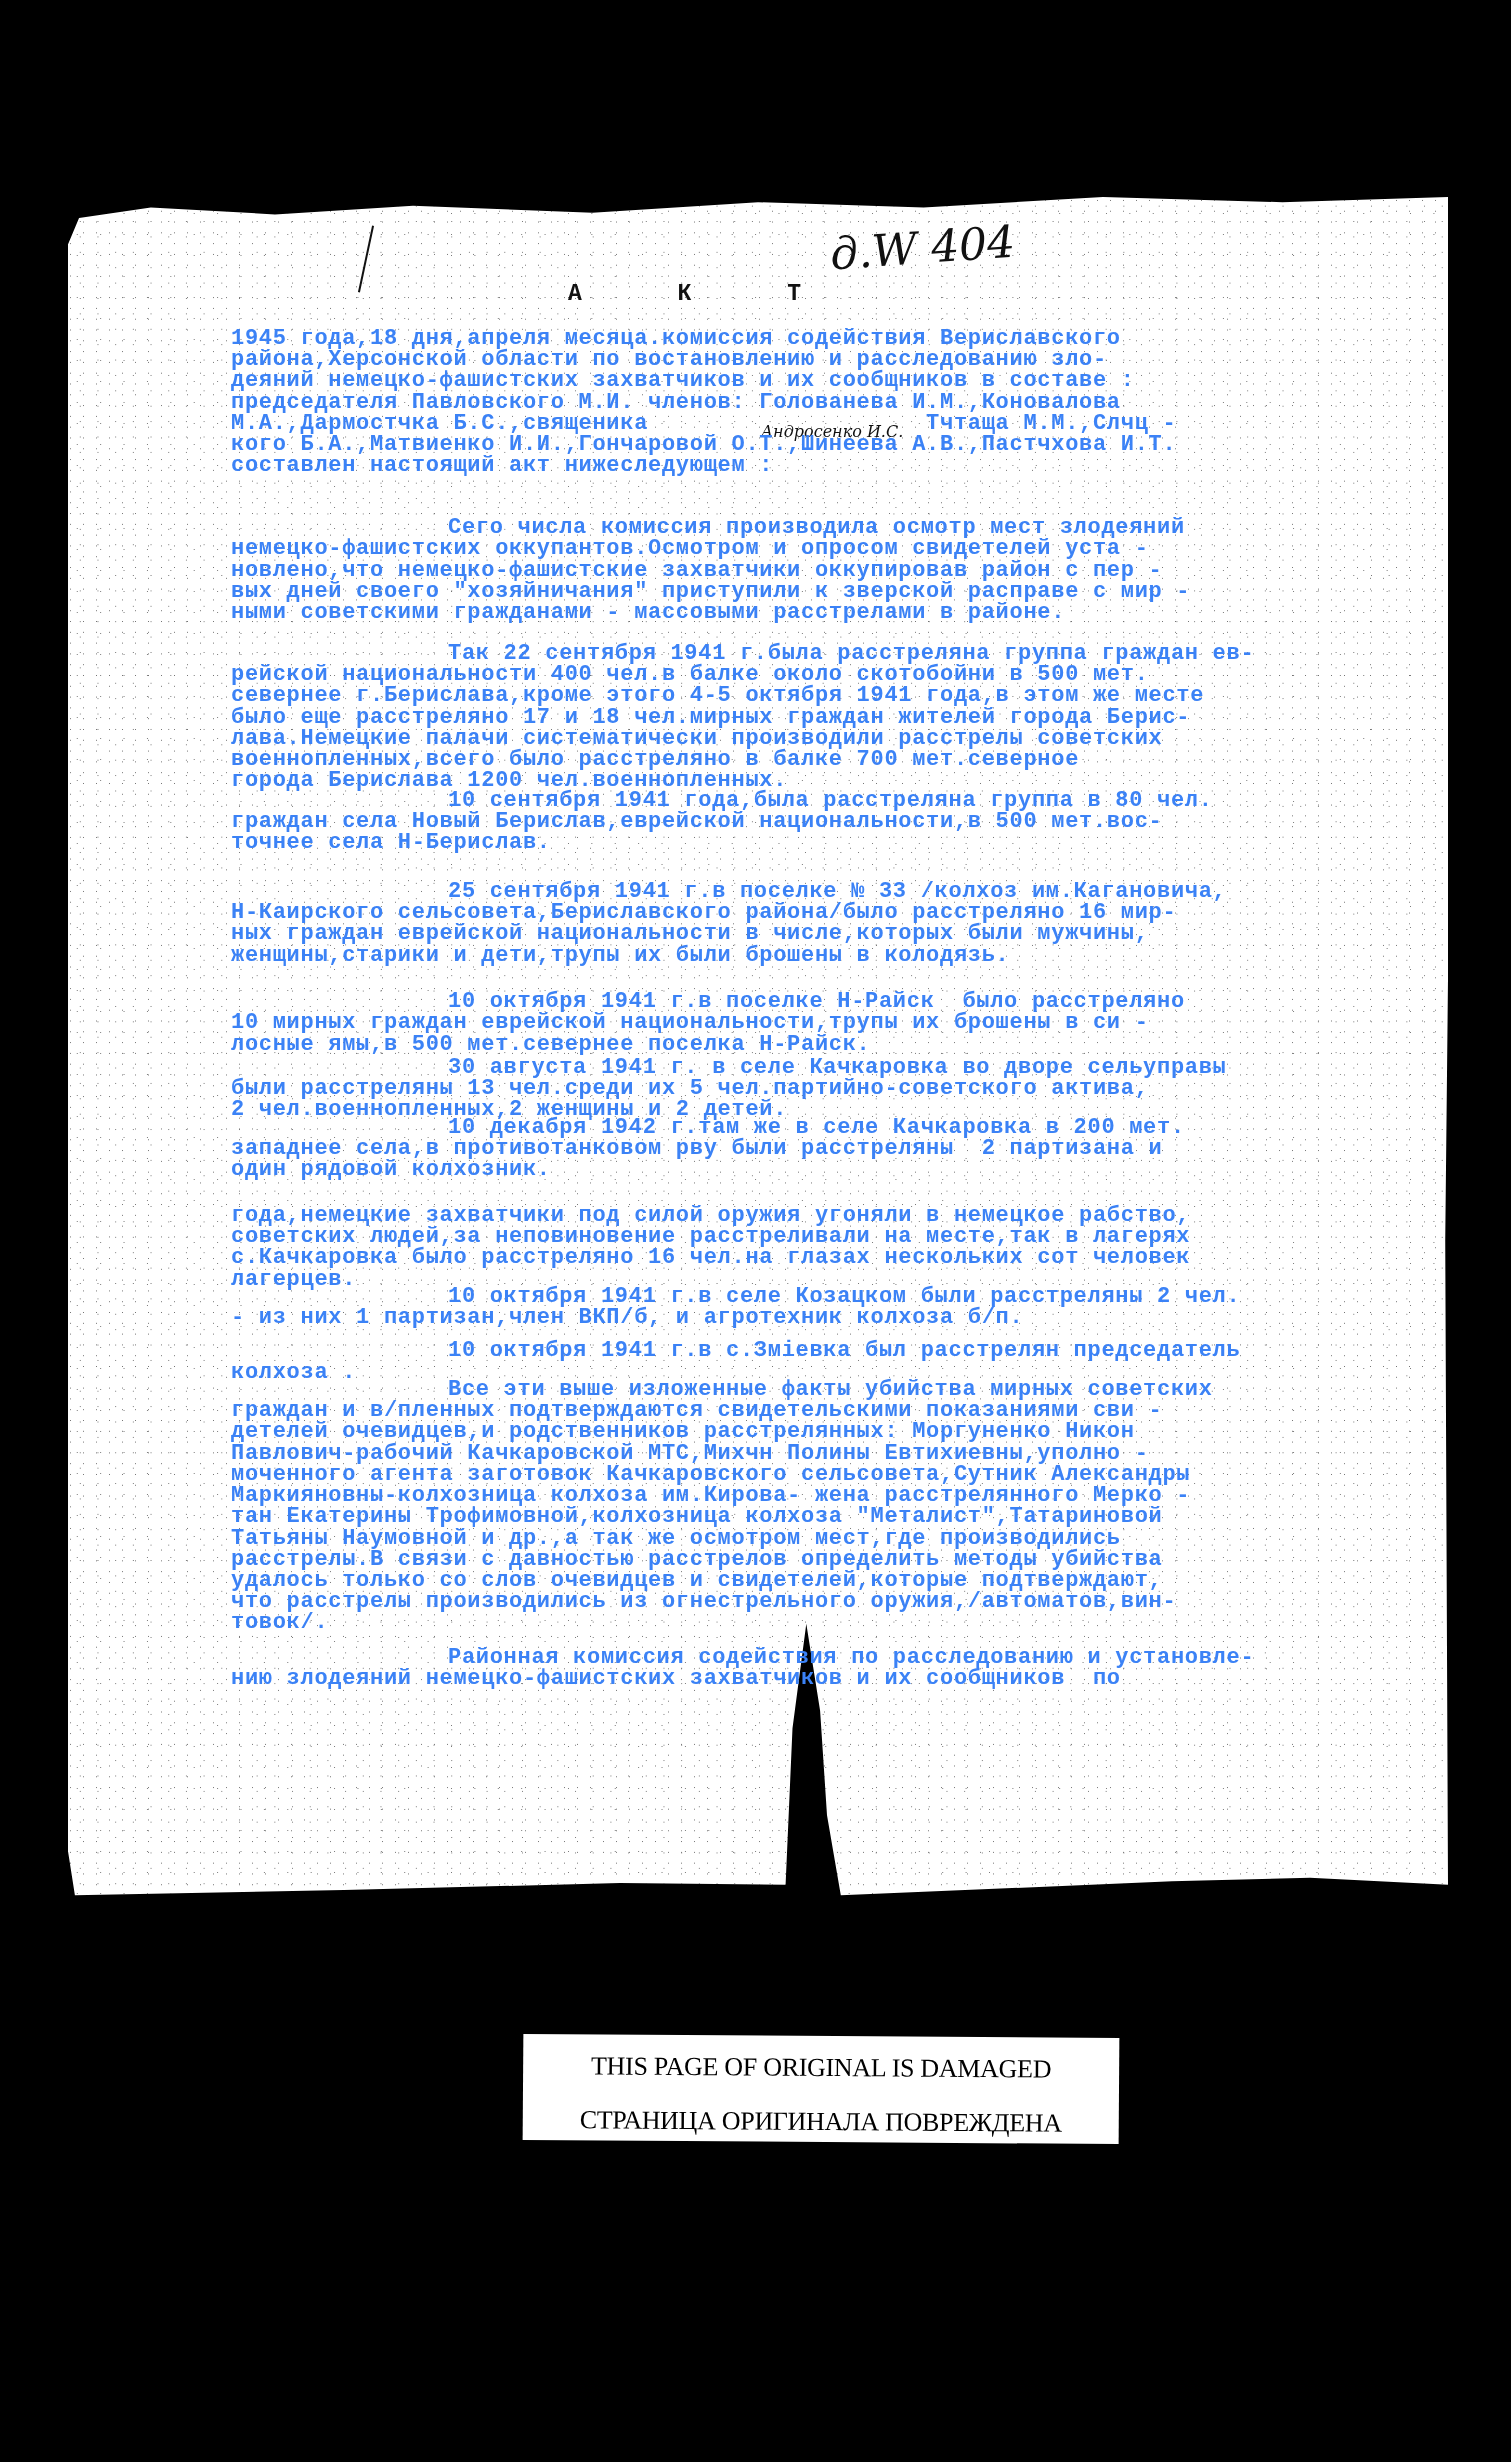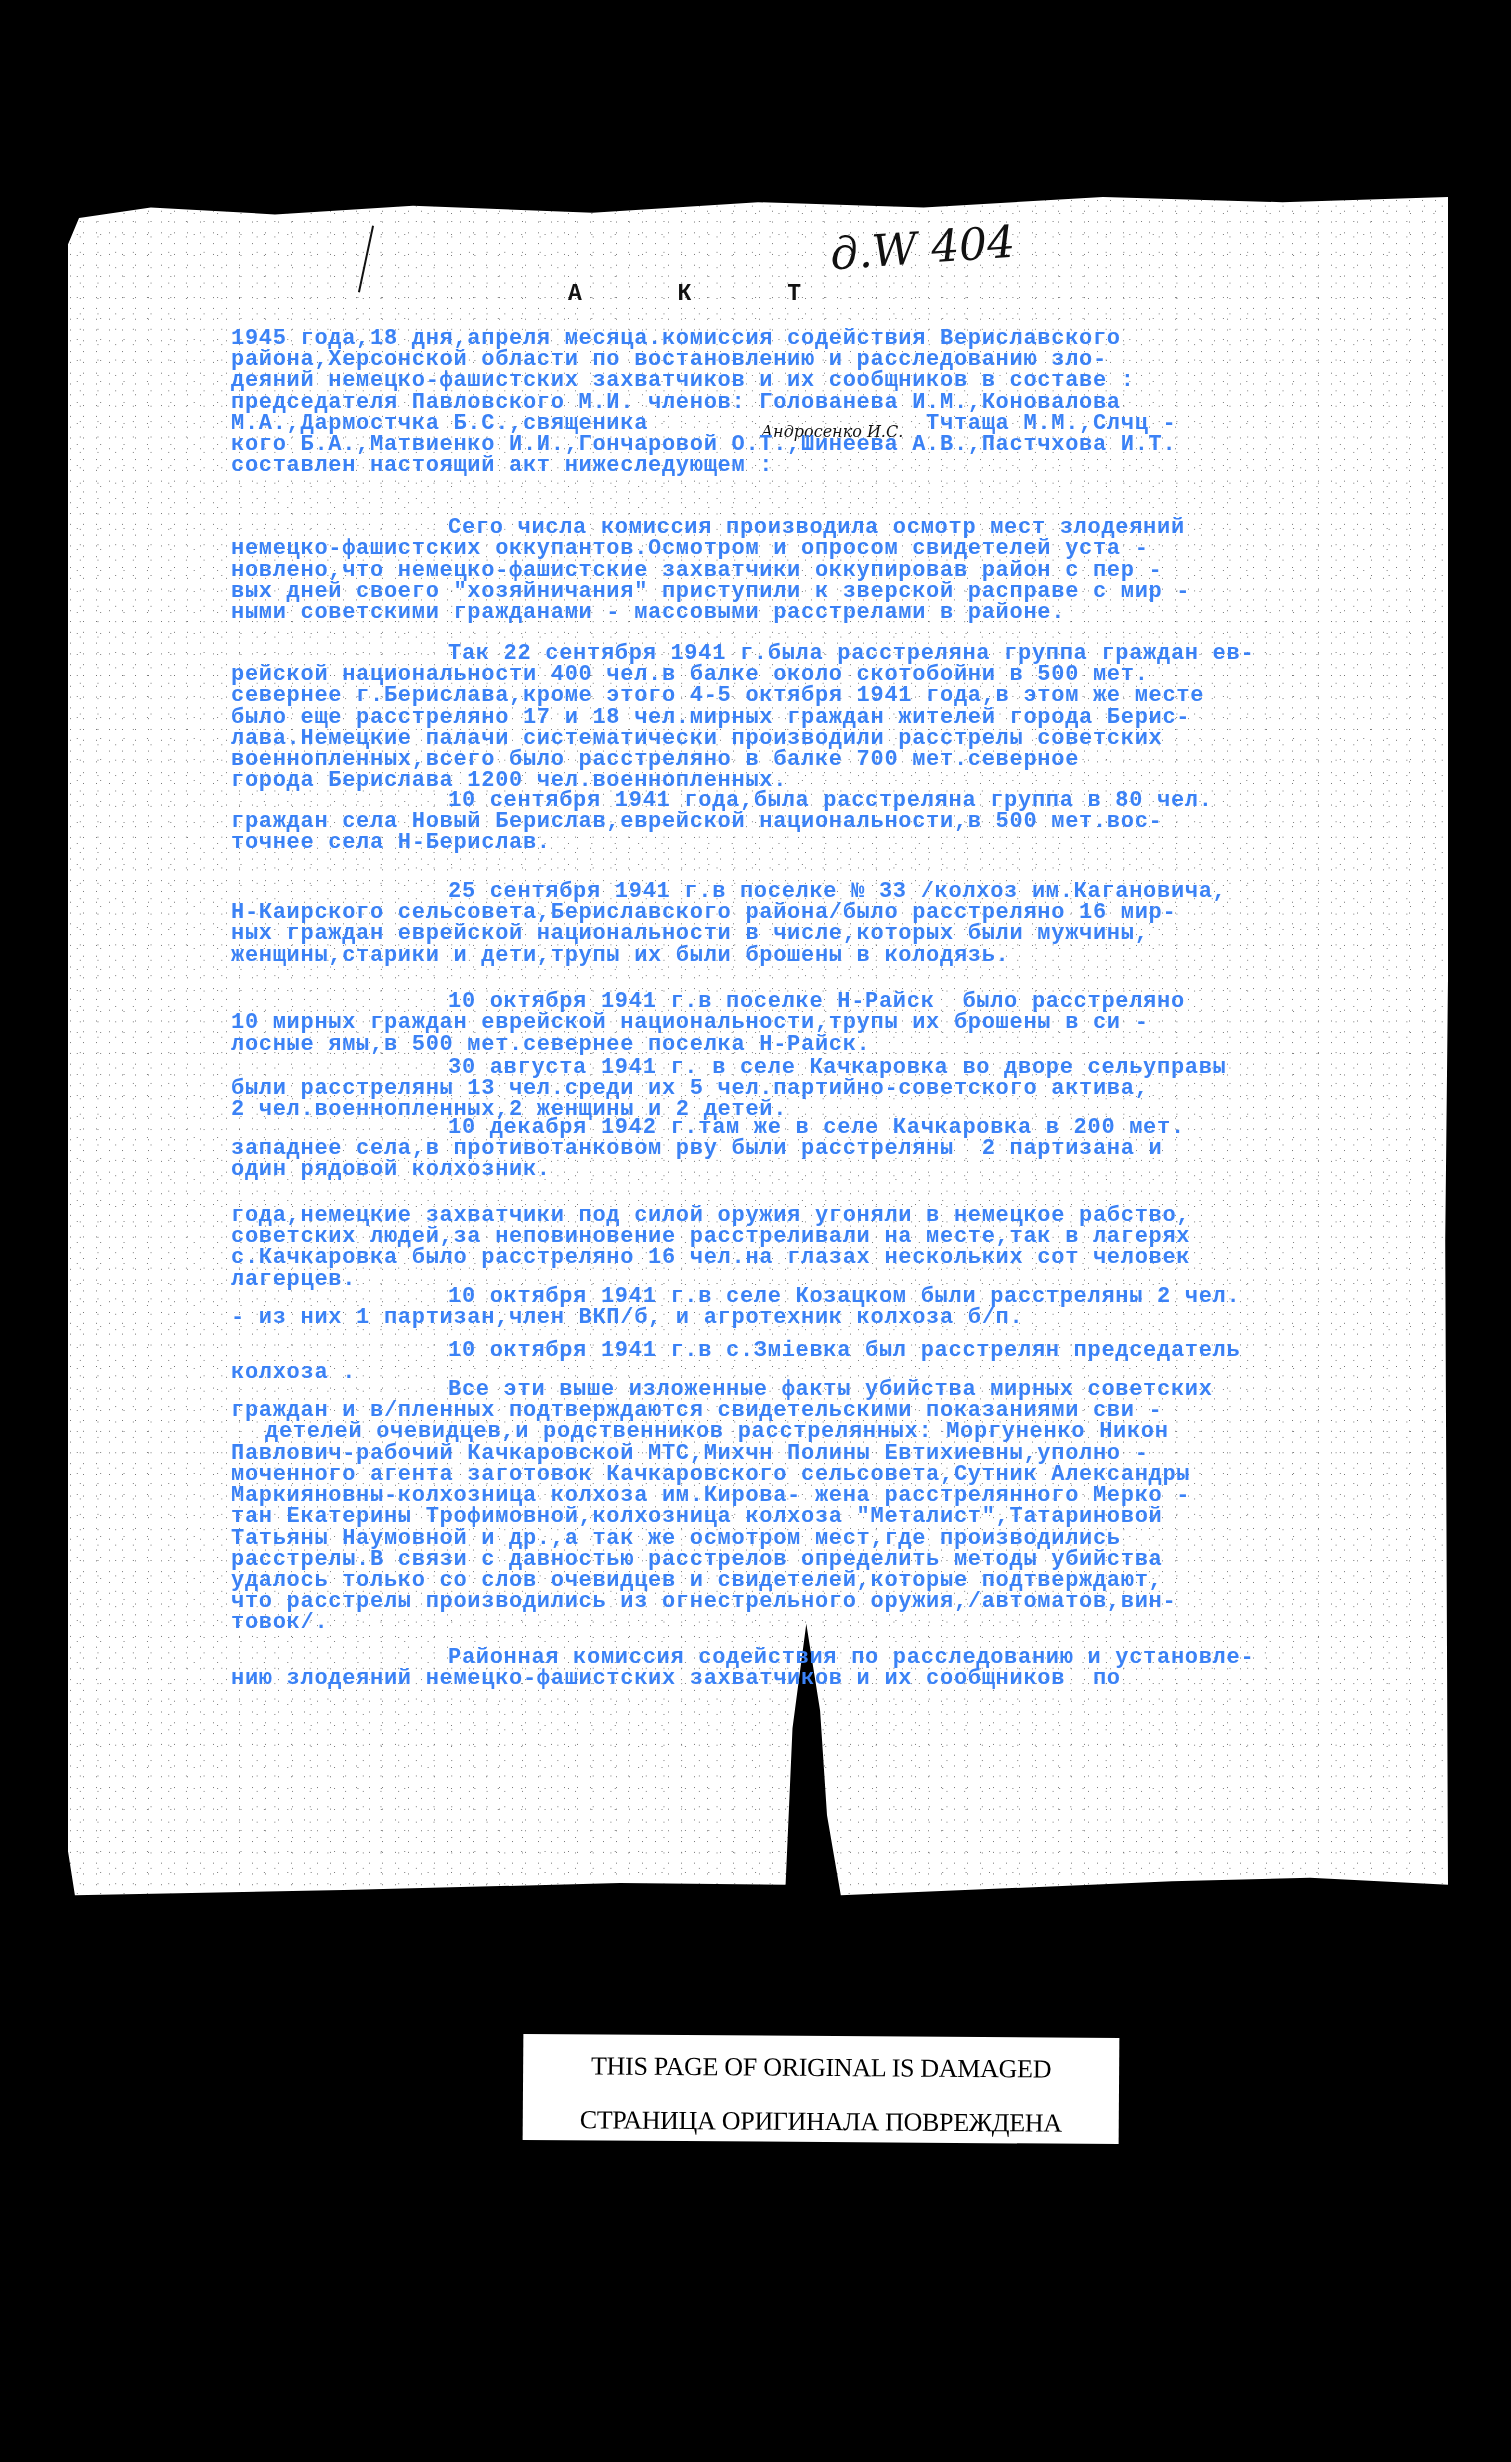--- a/index.html
+++ b/index.html
@@ -76,21 +76,21 @@
     <div class="line" style="top: 1226px;">советских людей,за неповиновение расстреливали на месте,так в лагерях</div>
     <div class="line" style="top: 1205px;">года,немецкие захватчики под силой оружия угоняли в немецкое рабство,</div>
     <div class="line" style="top: 1247px;">с.Качкаровка было расстреляно 16 чел.на глазах нескольких сот человек</div>
     <div class="line" style="top: 1269px;">лагерцев.</div>
     <div class="line indent" style="top: 1286px;">10 октября 1941 г.в селе Козацком были расстреляны 2 чел.</div>
     <div class="line" style="top: 1307px;">- из них 1 партизан,член ВКП/б, и агротехник колхоза б/п.</div>
     <div class="line indent" style="top: 1340px;">10 октября 1941 г.в с.Зміевка был расстрелян председатель</div>
     <div class="line" style="top: 1362px;">колхоза .</div>
     <div class="line indent" style="top: 1379px;">Все эти выше изложенные факты убийства мирных советских</div>
     <div class="line" style="top: 1400px;">граждан и в/пленных подтверждаются свидетельскими показаниями сви -</div>
-    <div class="line" style="top: 1421px; margin-left: 34px;">детелей очевидцев,и родственников расстрелянных: Моргуненко Никон</div>
+    <div class="line" style="top: 1421px;">детелей очевидцев,и родственников расстрелянных: Моргуненко Никон</div>
     <div class="line" style="top: 1443px;">Павлович-рабочий Качкаровской МТС,Михчн Полины Евтихиевны,уполно -</div>
     <div class="line" style="top: 1464px;">моченного агента заготовок Качкаровского сельсовета,Сутник Александры</div>
     <div class="line" style="top: 1485px;">Маркияновны-колхозница колхоза им.Кирова- жена расстрелянного Мерко -</div>
     <div class="line" style="top: 1506px;">тан Екатерины Трофимовной,колхозница колхоза "Металист",Татариновой</div>
     <div class="line" style="top: 1528px;">Татьяны Наумовной и др.,а так же осмотром мест,где производились</div>
     <div class="line" style="top: 1549px;">расстрелы.В связи с давностью расстрелов определить методы убийства</div>
     <div class="line" style="top: 1570px;">удалось только со слов очевидцев и свидетелей,которые подтверждают,</div>
     <div class="line" style="top: 1591px;">что расстрелы производились из огнестрельного оружия,/автоматов,вин-</div>
     <div class="line" style="top: 1612px;">товок/.</div>
     <div class="line" style="top: 1668px;">нию злодеяний немецко-фашистских захватчиков и их сообщников  по</div>

